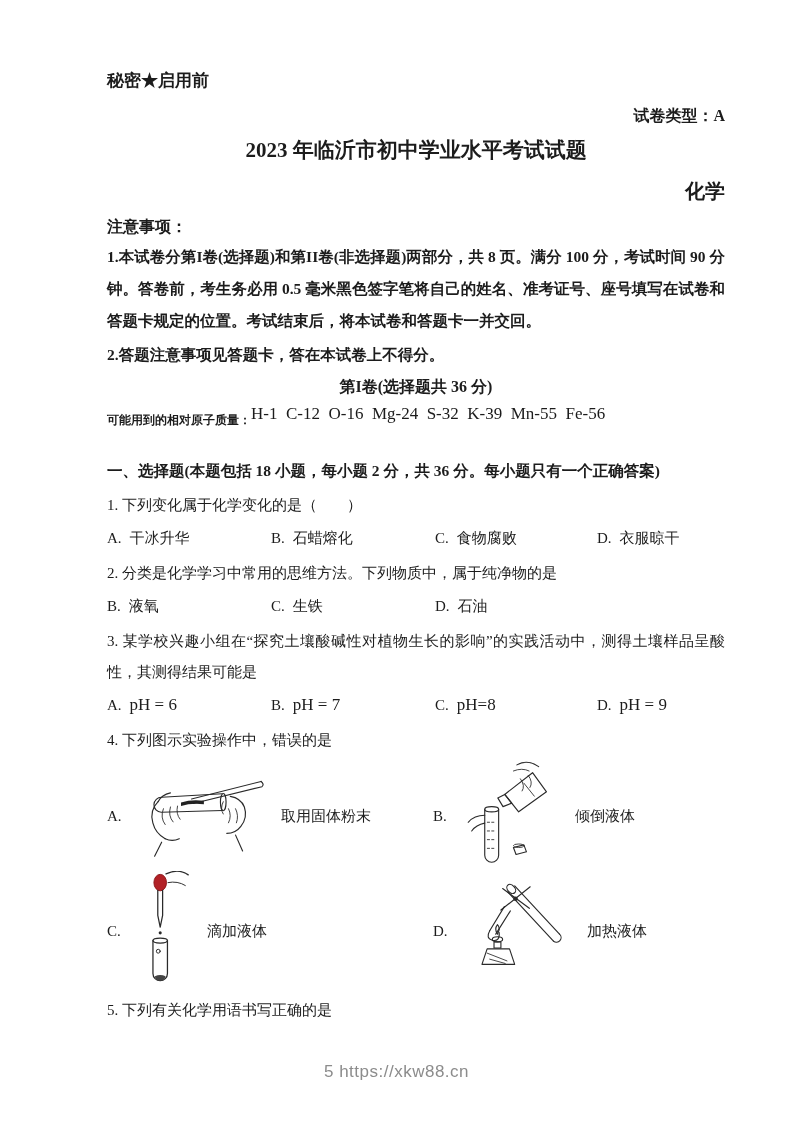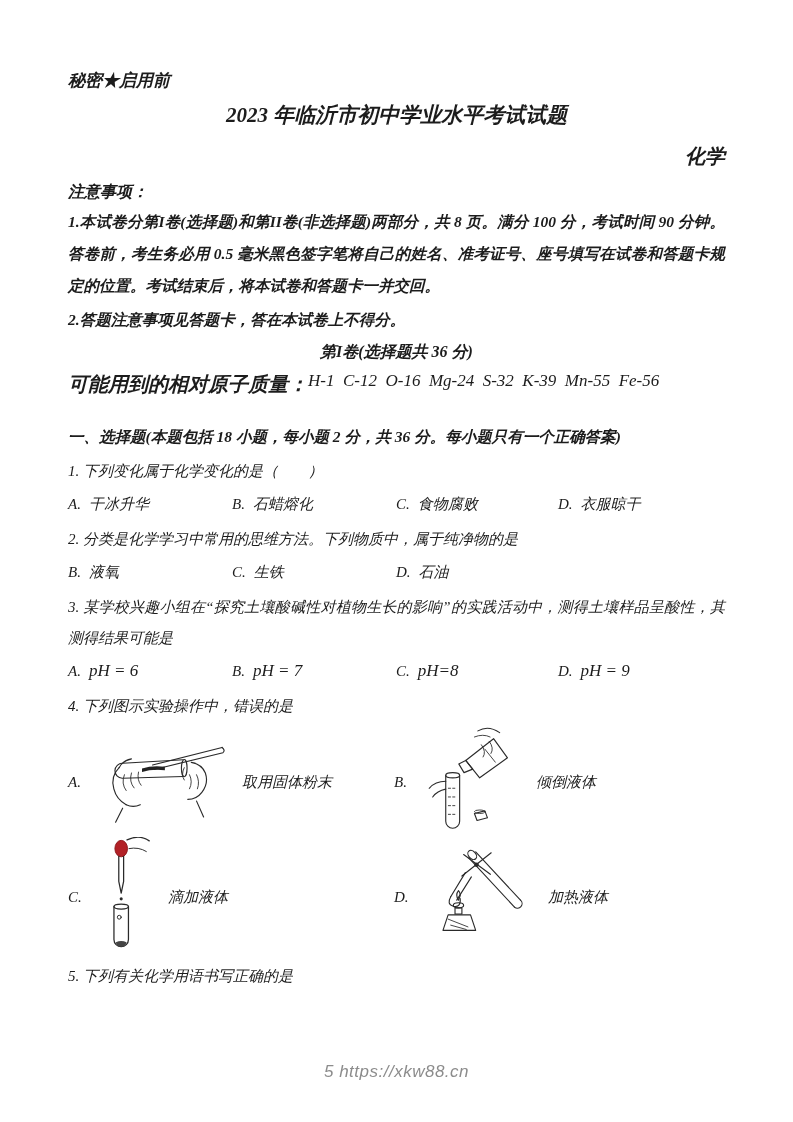--- a/index.html
+++ b/index.html
@@ -1,36 +1,35 @@
 <!DOCTYPE html>
 <html><head>
 <meta charset="utf-8">
 <style>
   html,body{margin:0;padding:0;background:#ffffff;}
   .page{
     position:relative;
     width:793px;height:1122px;
     background:#ffffff;
     box-sizing:border-box;
-    padding:70px 68px 0 68px;
+    padding:70px 68px 0 107px;
     font-family:"Liberation Serif","DejaVu Serif",serif;
     color:#1c1c1c;
     overflow:hidden;
-    font-style:italic;
   }
   .secret{font-weight:bold;font-size:17px;line-height:22px;}
   .paper-type{font-weight:bold;font-size:16px;line-height:22px;text-align:right;margin-top:13px;}
   .title{font-weight:bold;font-size:21px;line-height:28px;text-align:center;margin:9px 0 0 0;}
   .subject{font-weight:bold;font-size:20px;line-height:26px;text-align:right;margin:14px 0 0 0;}
   .notes-heading{font-weight:bold;font-size:16px;line-height:24px;margin-top:11px;}
   .notice{font-weight:bold;font-size:15.5px;line-height:32px;text-align:justify;margin:2px 0 0 0;}
   .notice.no-just{text-align:left;}
   .section-header{font-weight:bold;font-size:16px;line-height:30px;text-align:center;margin-top:1px;}
   .atomic-line{margin-top:2px;line-height:30px;white-space:nowrap;}
-  .atomic-label{font-weight:bold;font-size:20px;}
+  .atomic-label{font-weight:bold;font-size:12px;}
   .atomic-values{font-size:17px;white-space:pre;position:relative;top:-5px;}
   .part-heading{font-weight:bold;font-size:15.5px;line-height:28px;margin-top:22px;}
   .stem{font-size:15px;line-height:31px;margin-top:5px;text-align:justify;}
   .options{display:grid;grid-template-columns:164px 164px 162px 1fr;font-size:15px;line-height:30px;margin-top:2px;}
   .opt-label{margin-right:8px;}
   .options.ph .opt-text{font-size:17px;}
   .figures{display:grid;grid-template-columns:326px 1fr;margin-top:4px;}
   .fig-cell{display:flex;align-items:center;}
   .fig-cell.r1{height:112px;}
   .fig-cell.r2{height:118px;}
@@ -45,20 +44,21 @@
   }
   svg .ln{fill:none;stroke:#2a2a2a;stroke-width:1.3;stroke-linecap:round;stroke-linejoin:round;}
   svg .thin{stroke-width:1;}
 </style>
 </head>
 <body>
 
 <div class="page">
 
   <div class="secret">秘密★启用前</div>
+  <div class="paper-type">试卷类型：A</div>
   <div class="title">2023 年临沂市初中学业水平考试试题</div>
   <div class="subject">化学</div>
 
   <div class="notes-heading">注意事项：</div>
   <p class="notice">1.本试卷分第I卷(选择题)和第II卷(非选择题)两部分，共 8 页。满分 100 分，考试时间 90 分钟。答卷前，考生务必用 0.5 毫米黑色签字笔将自己的姓名、准考证号、座号填写在试卷和答题卡规定的位置。考试结束后，将本试卷和答题卡一并交回。</p>
   <p class="notice no-just">2.答题注意事项见答题卡，答在本试卷上不得分。</p>
 
   <div class="section-header">第I卷(选择题共 36 分)</div>
 
   <div class="atomic-line">

